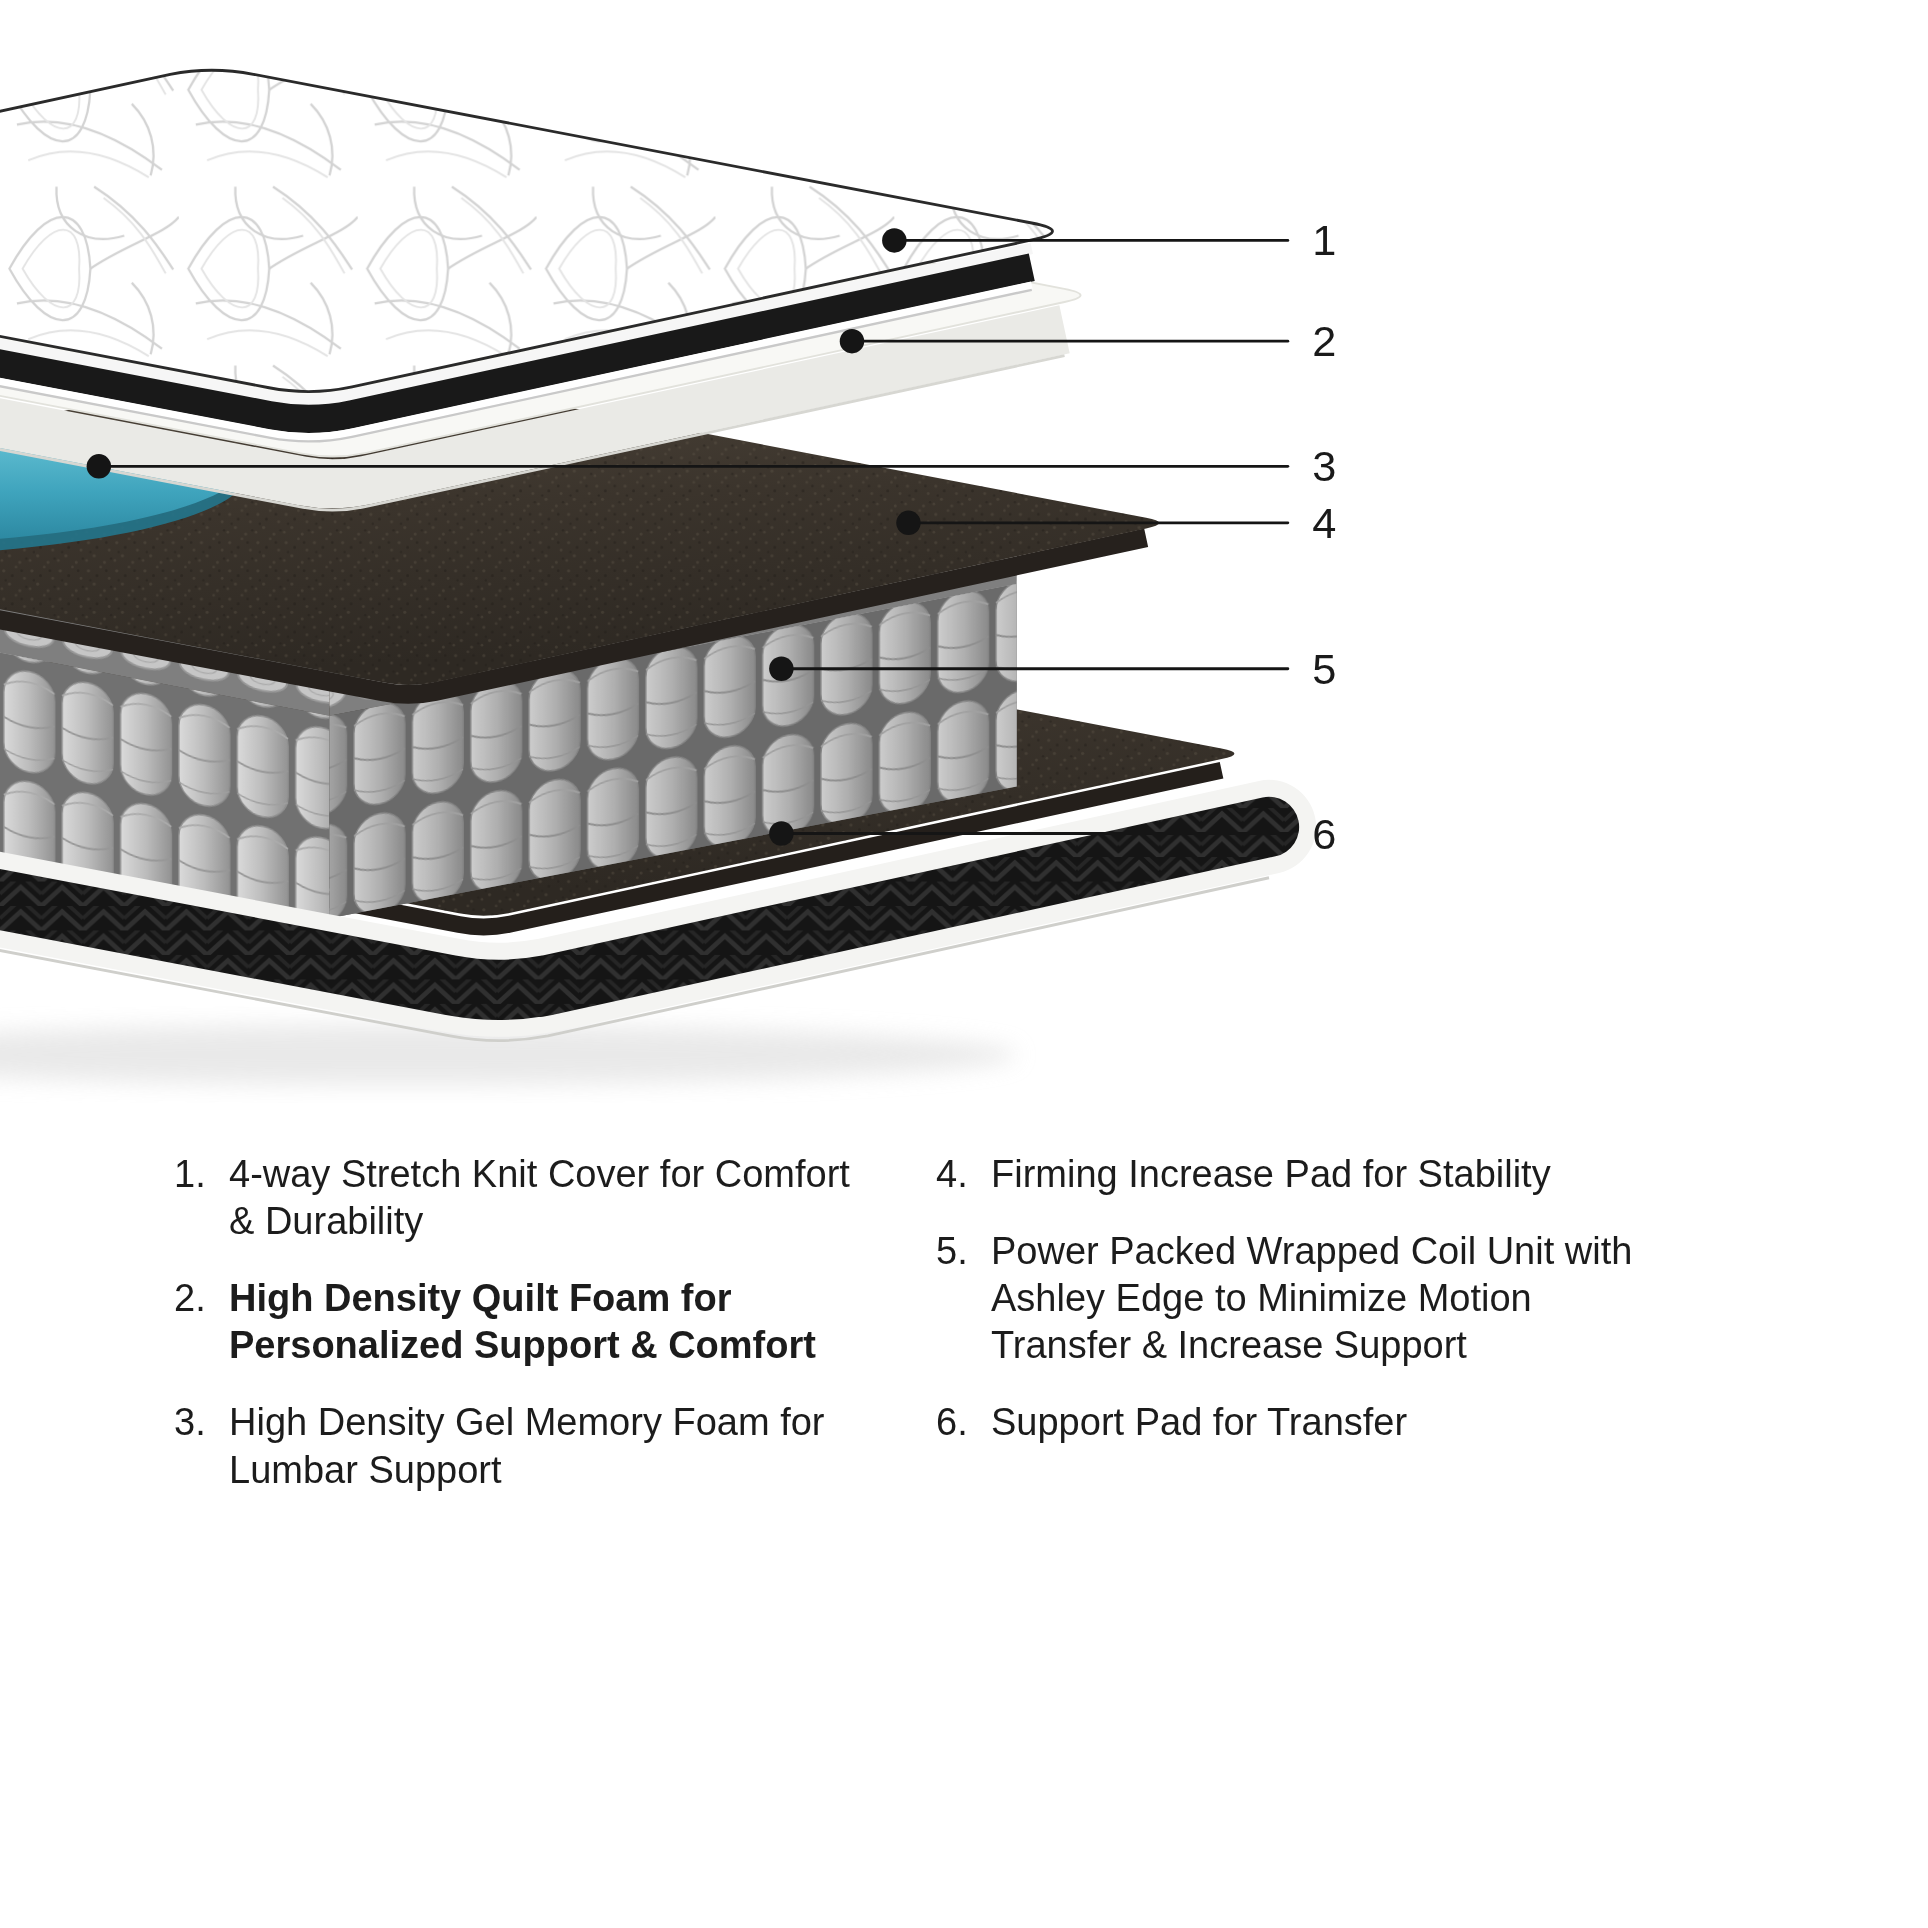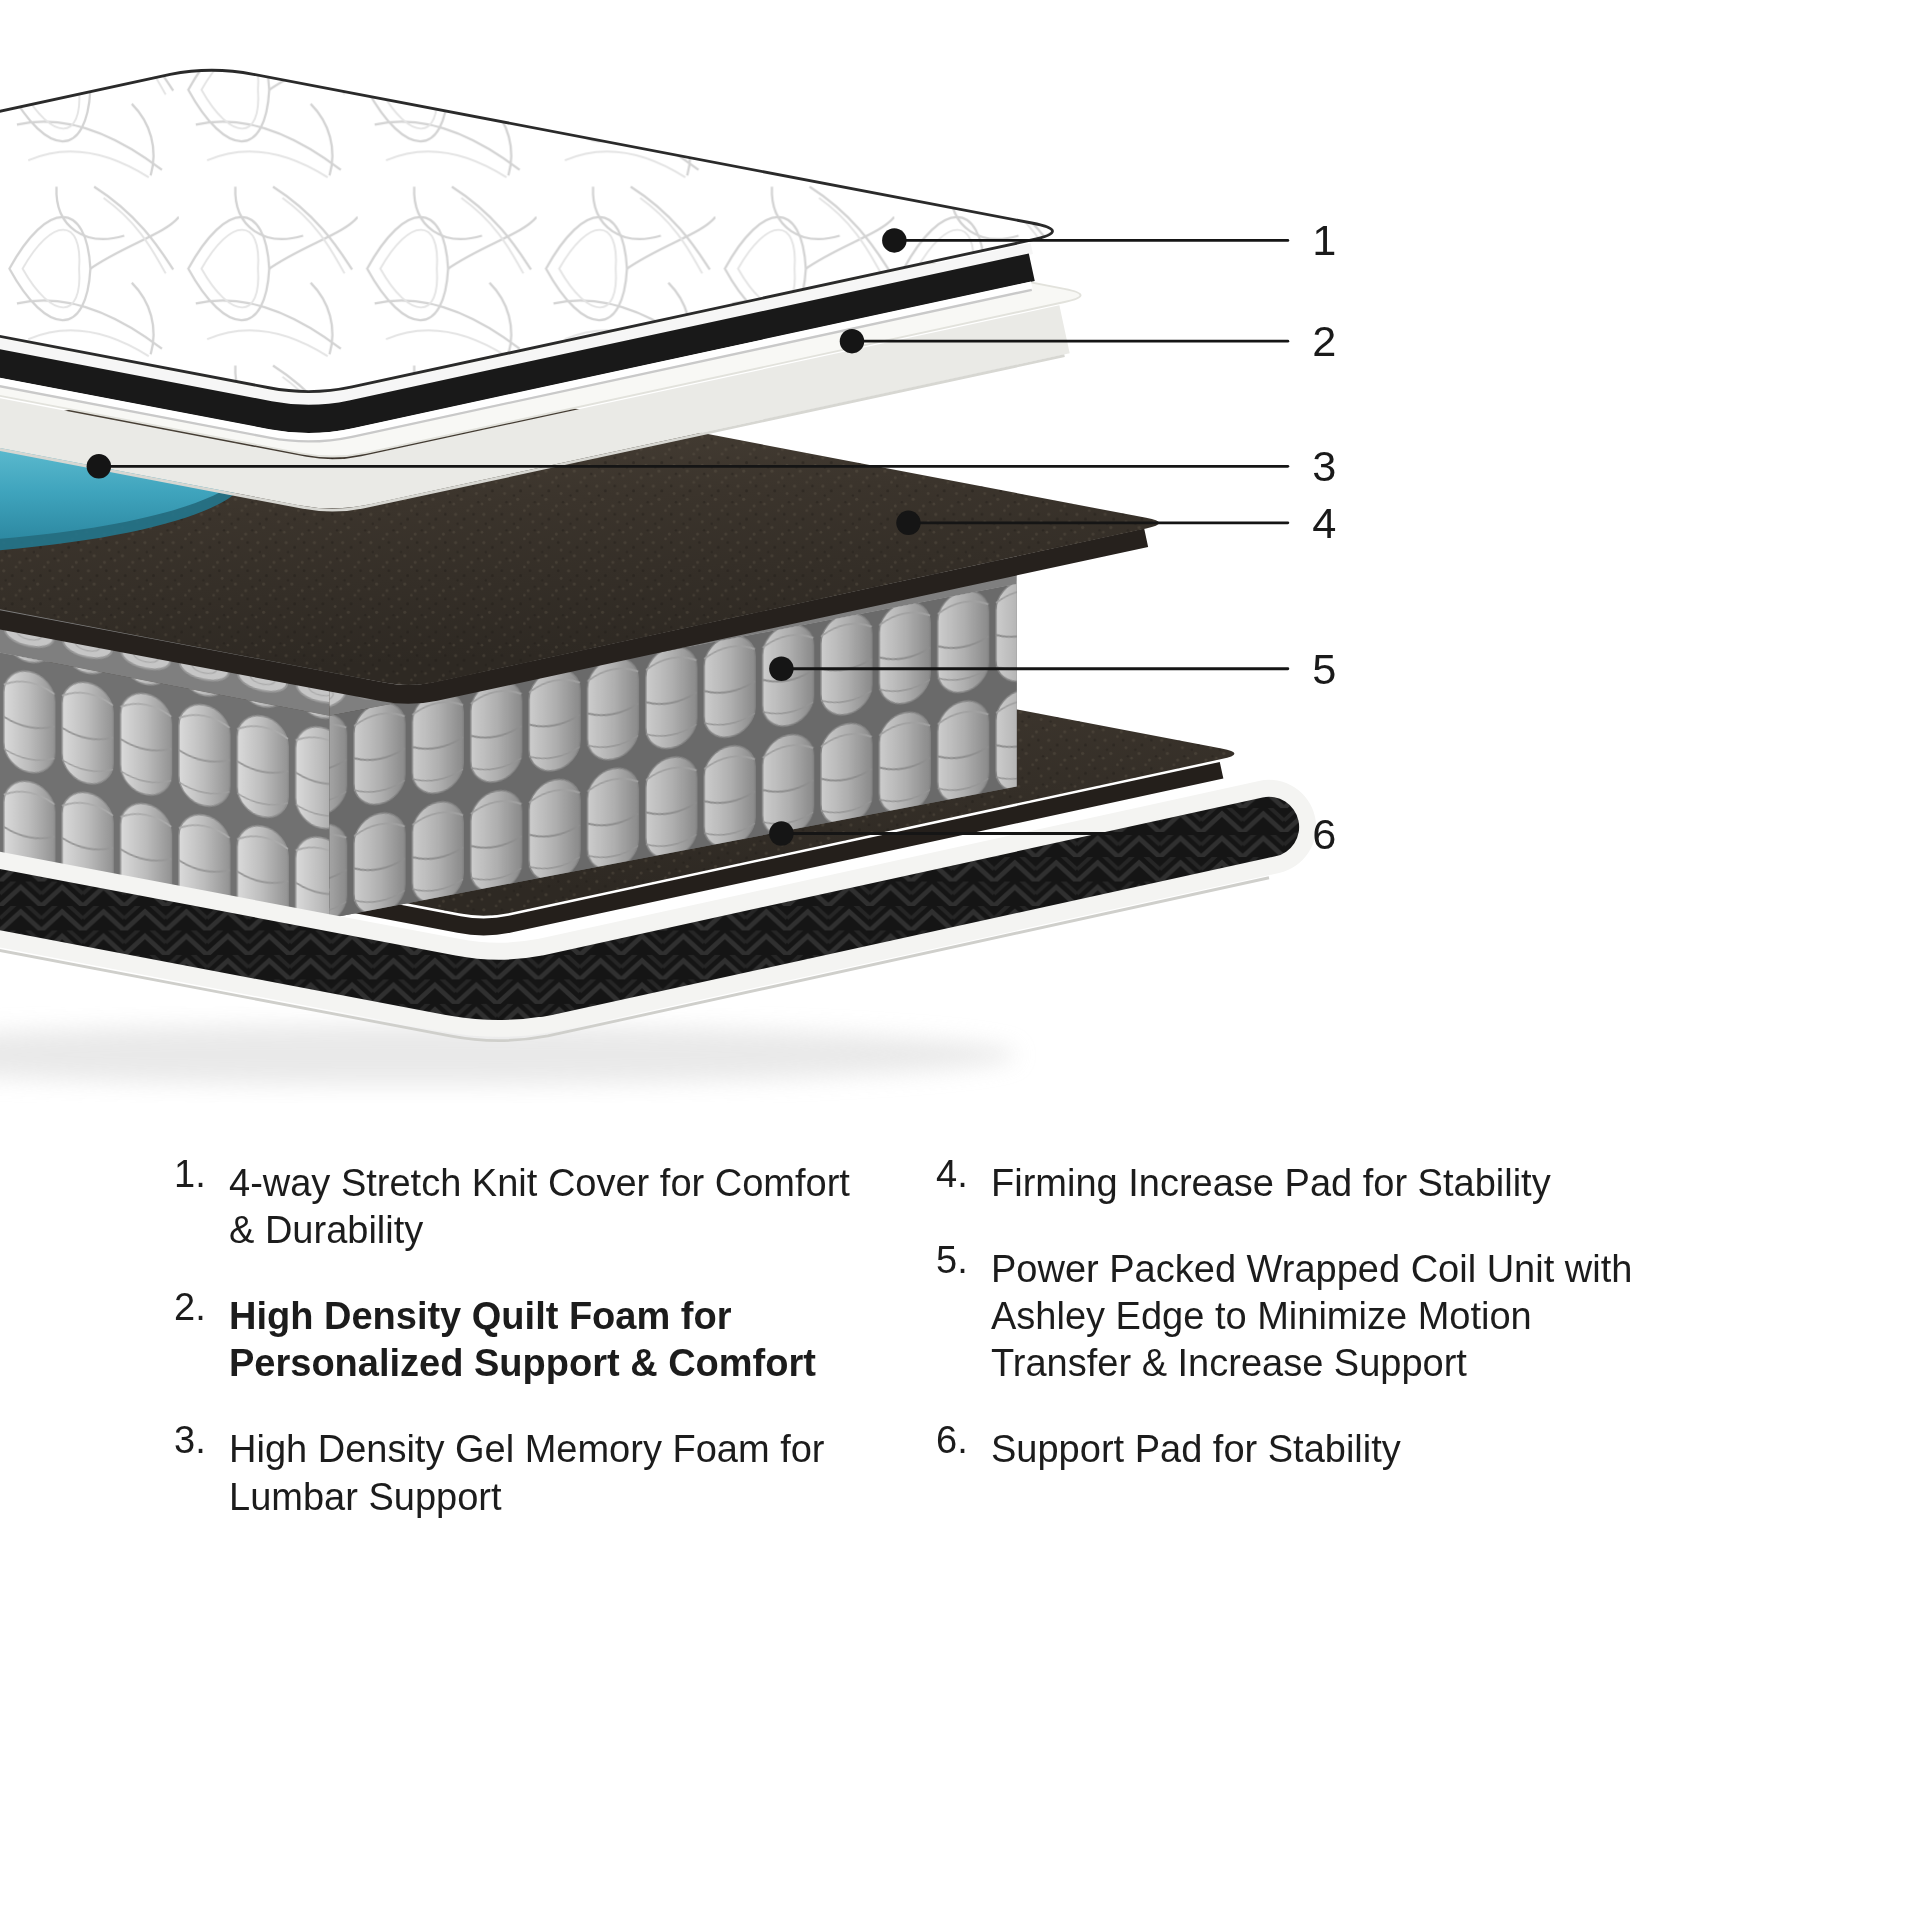--- a/index.html
+++ b/index.html
@@ -4,21 +4,21 @@
 <style>
   html,body{margin:0;padding:0;background:#ffffff;}
   .canvas{position:relative;width:1928px;height:1928px;background:#ffffff;overflow:hidden;
           font-family:"Liberation Sans",sans-serif;color:var(--text,#1c1c1c);}
   .diagram-svg{position:absolute;left:0;top:0;}
   .legend{position:absolute;left:174px;top:1151px;display:flex;gap:56px;
           font-size:38px;line-height:1.24;}
   .legend .col{display:flex;flex-direction:column;gap:30px;width:706px;}
   .legend .item{display:grid;grid-template-columns:55px 1fr;align-items:start;}
   .legend .num{white-space:nowrap;}
-  .legend .txt{max-width:716px;display:block;margin-top:9px;}
+  .legend .txt{max-width:716px;display:block;}
   .legend .txt.wide{max-width:829px;font-weight:bold;}
   .callout-number{font-family:"Liberation Sans",sans-serif;}
 </style>
 </head>
 <body>
 
 <div class="canvas">
 
   <svg class="diagram-svg" width="1928" height="1121" viewBox="0 0 2048 1190">
     <defs>
@@ -222,19 +222,19 @@
       <div class="item">
         <span class="num">4.</span>
         <span class="txt">Firming Increase Pad for Stability</span>
       </div>
       <div class="item">
         <span class="num">5.</span>
         <span class="txt">Power Packed Wrapped Coil Unit with Ashley Edge to Minimize Motion Transfer &amp; Increase Support</span>
       </div>
       <div class="item">
         <span class="num">6.</span>
-        <span class="txt">Support Pad for Stability</span>
+        <span class="txt">Support Pad for Transfer</span>
       </div>
     </div>
   </div>
 
 </div>
 
 
 </body></html>

